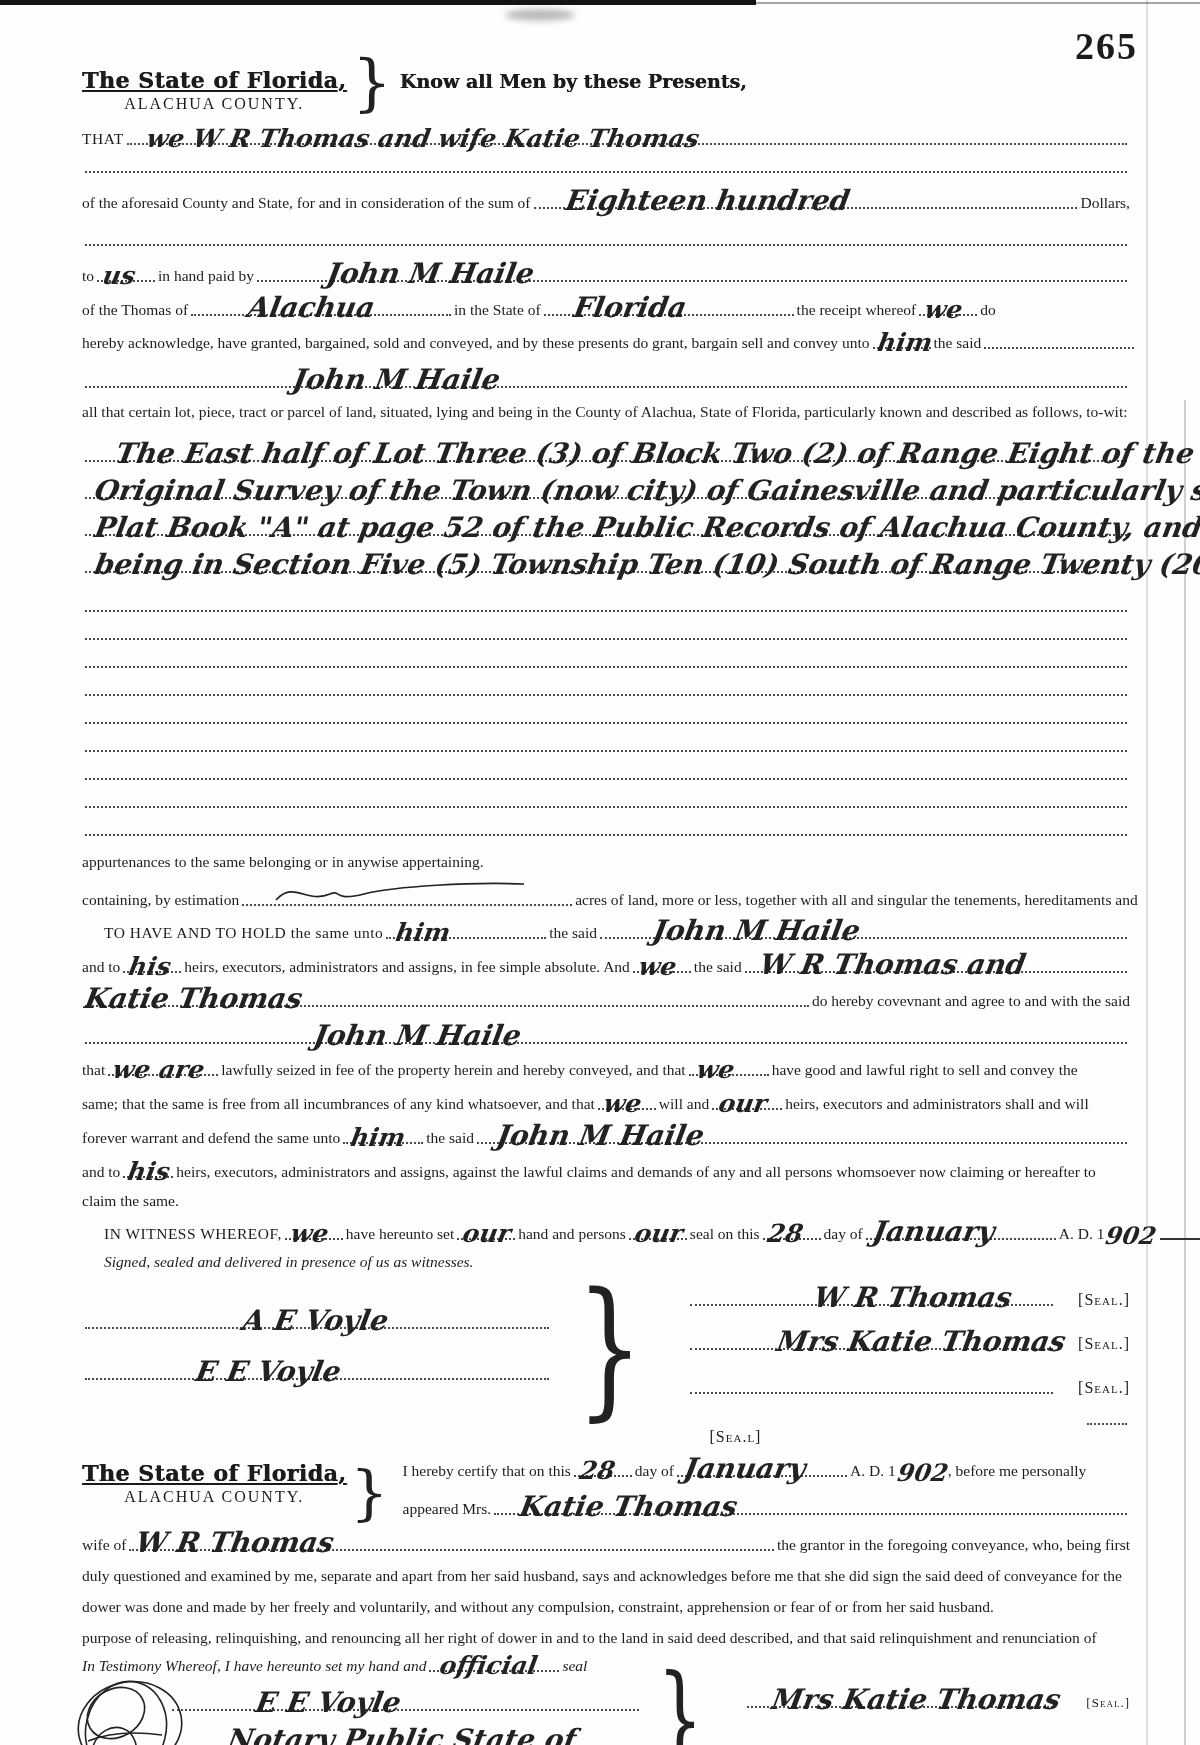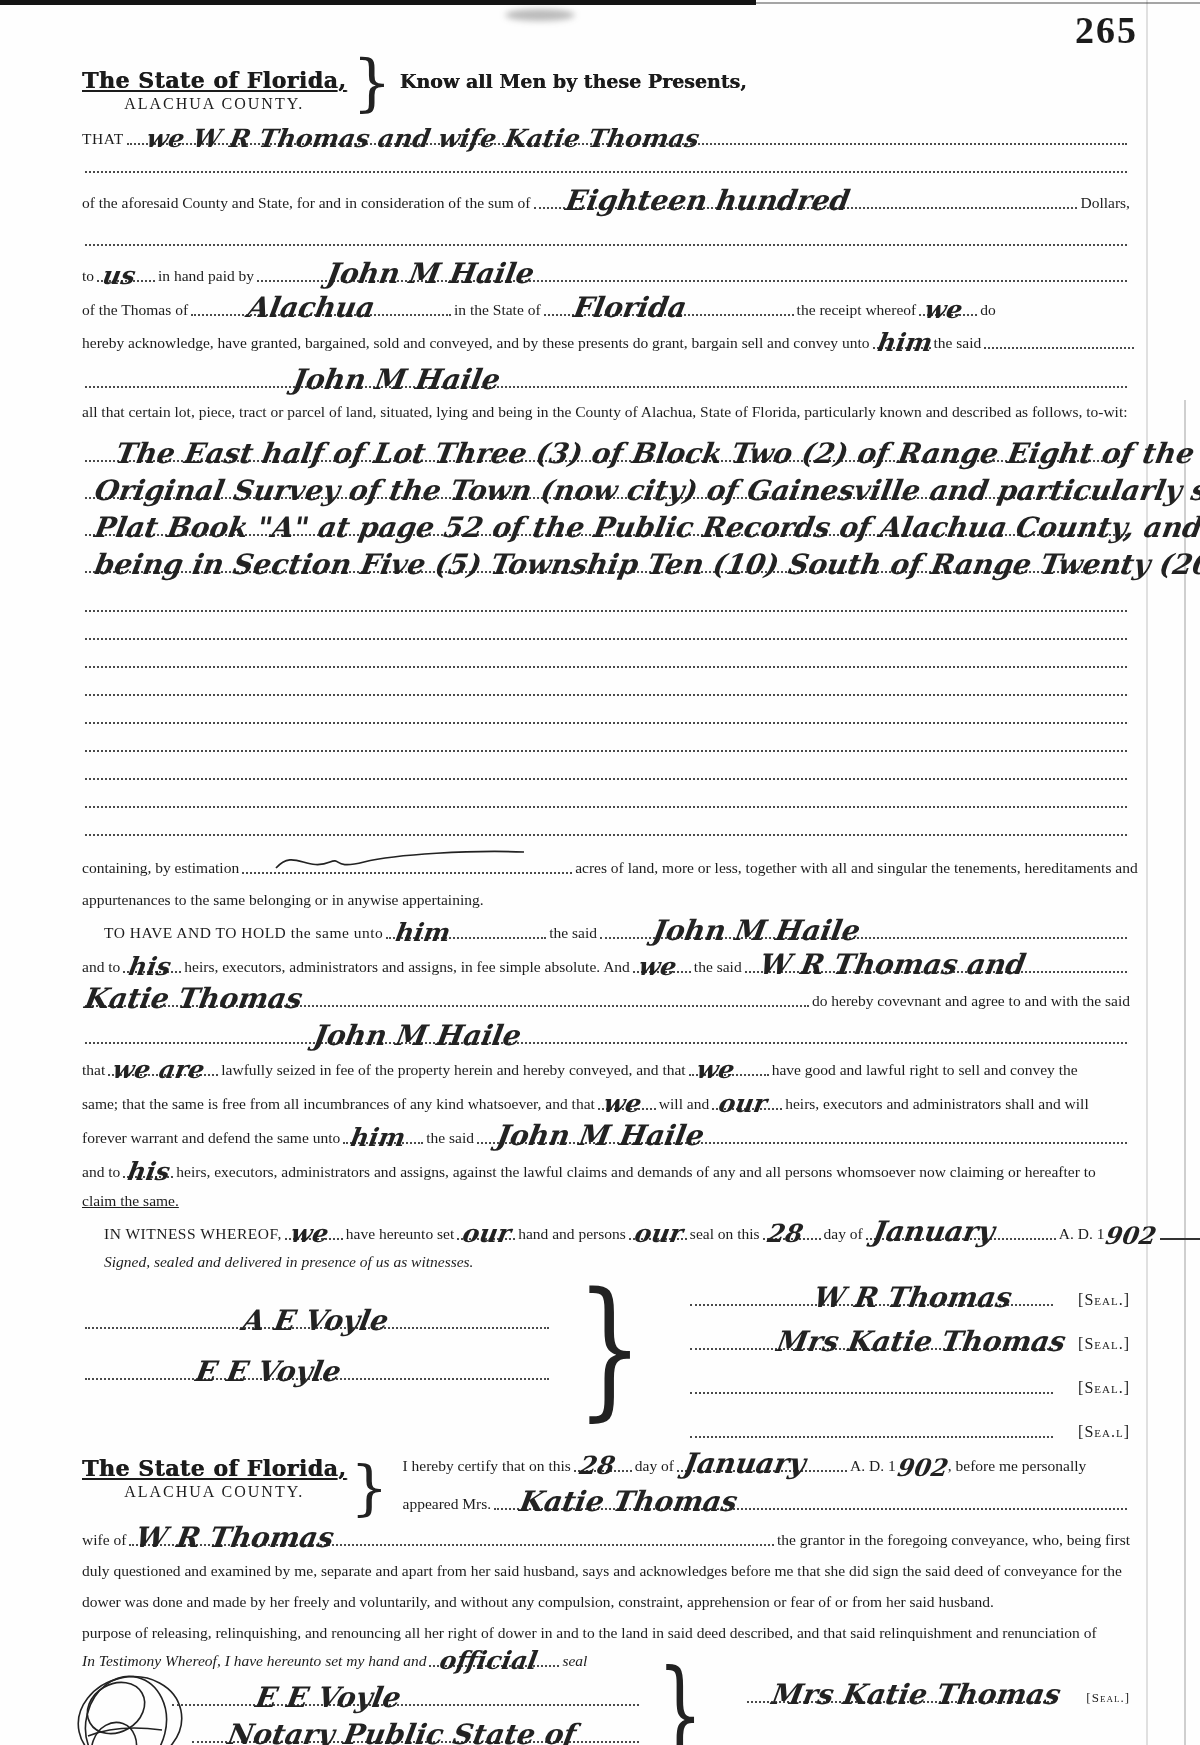--- a/index.html
+++ b/index.html
@@ -6,21 +6,21 @@
   .page{
     position:relative;width:1200px;height:1745px;margin:0 auto;
     background:#fefefe;color:#1c1c1c;overflow:hidden;
     font-family:"Liberation Serif",serif;font-size:15.5px;
   }
   .scan-top{position:absolute;top:0;left:0;width:63%;height:5px;background:#141414;}
   .scan-top2{position:absolute;top:2px;left:63%;width:37%;height:2px;background:rgba(0,0,0,.35);}
   .smudge{position:absolute;top:9px;left:505px;width:70px;height:12px;background:rgba(60,60,60,.35);filter:blur(3px);border-radius:50%;}
   .edge-line{position:absolute;top:0;right:52px;width:2px;height:100%;background:rgba(40,40,40,.14);}
   .edge-line2{position:absolute;top:400px;right:14px;width:2px;height:1345px;background:rgba(40,40,40,.22);}
-  .pageno{position:absolute;top:8px;right:62px;font-size:38px;font-weight:bold;letter-spacing:2px;}
+  .pageno{position:absolute;top:24px;right:62px;font-size:38px;font-weight:bold;letter-spacing:2px;}
   .content{padding:46px 70px 10px 82px;}
 
   .line{display:flex;align-items:baseline;white-space:nowrap;margin-top:11px;}
   .pt{flex:none;}
   .fill{flex:1;border-bottom:2px dotted #4a4a4a;position:relative;min-width:40px;height:2px;align-self:flex-end;margin:0 3px 3px 3px;}
   .fill.sm{flex:0 0 58px;}
   .fill.md{flex:0 0 150px;}
   .blank{height:17px;margin-top:11px;}
   .para{line-height:1.62;text-align:justify;}
 
@@ -176,32 +176,32 @@
     <div class="line blank">
         <span class="fill"></span>
       </div>
     <div class="line blank">
         <span class="fill"></span>
       </div>
     <div class="line blank">
         <span class="fill"></span>
       </div>
 
+    <div class="line" style="margin-top:14px;">
+      <span class="pt">appurtenances to the same belonging or in anywise appertaining.</span>
+    </div>
     <div class="line" style="margin-top:20px;">
       <span class="pt">containing, by estimation</span>
       <span class="fill" style="flex:0 0 330px;">
         <svg width="260" height="30" style="position:absolute;left:30px;bottom:-2px;" viewBox="0 0 260 30">
           <path d="M4 24 C 22 4, 34 28, 58 18 C 70 13, 60 26, 92 18 S 200 6, 252 8" stroke="#222" fill="none" stroke-width="1.7"></path>
         </svg>
       </span>
       <span class="pt">acres of land, more or less, together with all and singular the tenements, hereditaments and</span>
     </div>
-    <div class="line" style="margin-top:14px;">
-      <span class="pt">appurtenances to the same belonging or in anywise appertaining.</span>
-    </div>
 
     <div class="line" style="margin-top:15px;">
       <span class="pt caps" style="text-indent:22px;">TO HAVE AND TO HOLD the same unto</span>
       <span class="fill" style="flex:0 0 160px;">
           <span class="hw" style="left:6%;">him</span>
         </span>
       <span class="pt">the said</span>
       <span class="fill">
           <span class="hw big" style="left:10%;">John M Haile</span>
         </span>
@@ -266,21 +266,21 @@
           <span class="hw big" style="left:3%;">John M Haile</span>
         </span>
     </div>
     <div class="line" style="margin-top:16px;">
       <span class="pt">and to</span>
       <span class="fill sm" style="flex:0 0 50px;">
           <span class="hw">his</span>
         </span>
       <span class="pt">heirs, executors, administrators and assigns, against the lawful claims and demands of any and all persons whomsoever now claiming or hereafter to</span>
     </div>
-    <div class="line" style="text-decoration:underline;">
+    <div class="line" style="">
       <span class="pt">claim the same.</span>
     </div>
 
     <div class="line" style="margin-top:15px;">
       <span class="pt caps" style="text-indent:22px;">IN WITNESS WHEREOF,</span>
       <span class="fill sm">
           <span class="hw">we</span>
         </span>
       <span class="pt">have hereunto set</span>
       <span class="fill sm">
@@ -330,21 +330,21 @@
         <div class="line" style="margin-top:26px;">
             <span class="fill">
               <span class="hw big" style="left:24%;">Mrs Katie Thomas</span>
             </span>
             <span class="sealtag">[Seal.]</span>
           </div>
         <div class="line" style="margin-top:26px;">
             <span class="fill"></span>
             <span class="sealtag">[Seal.]</span>
           </div>
-        <div class="line" style="margin-top:26px;">
+        <div class="line" style="margin-top:26px;flex-direction:column;">
             <span class="fill"></span>
             <span class="sealtag">[Sea.l]</span>
           </div>
       </div>
     </div>
 
     <div class="twocol" style="margin-top:14px;">
       <div style="flex:none;">
         <div class="gothic">The State of Florida,</div>
         <div class="county">ALACHUA COUNTY.</div>

